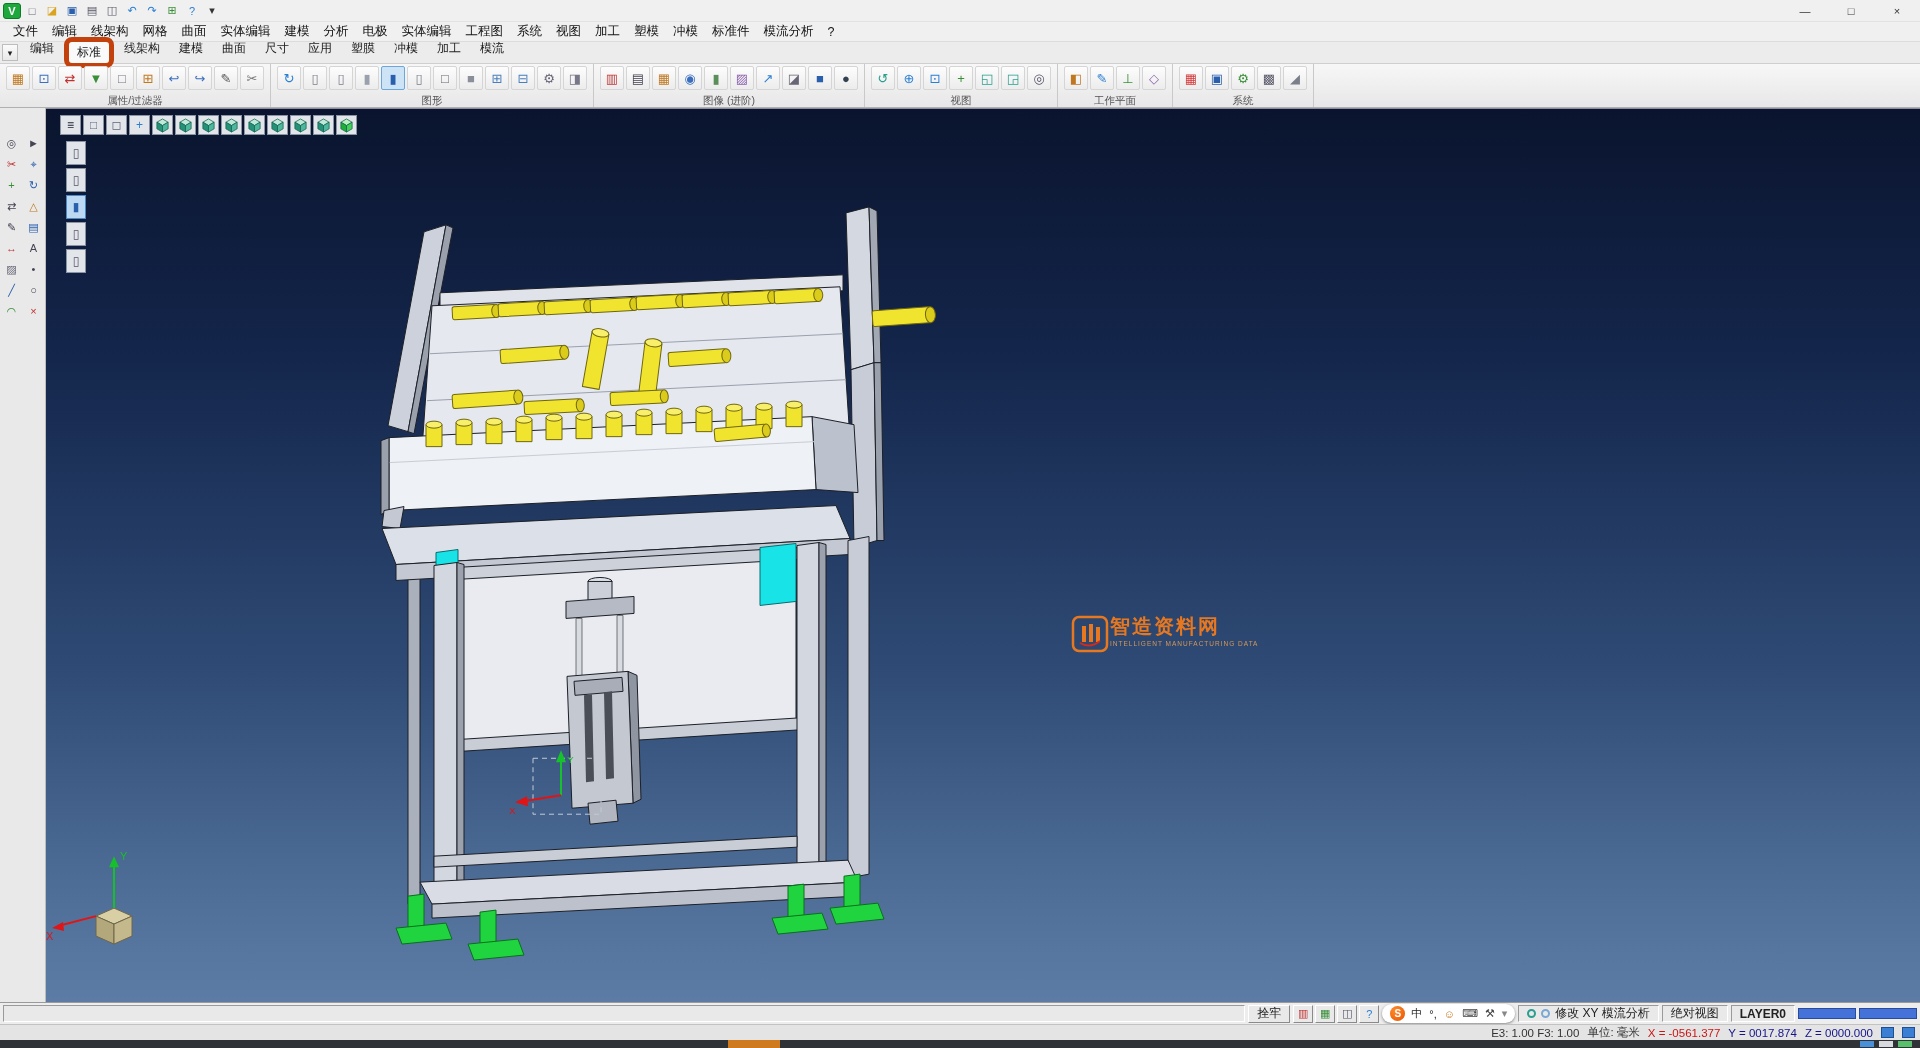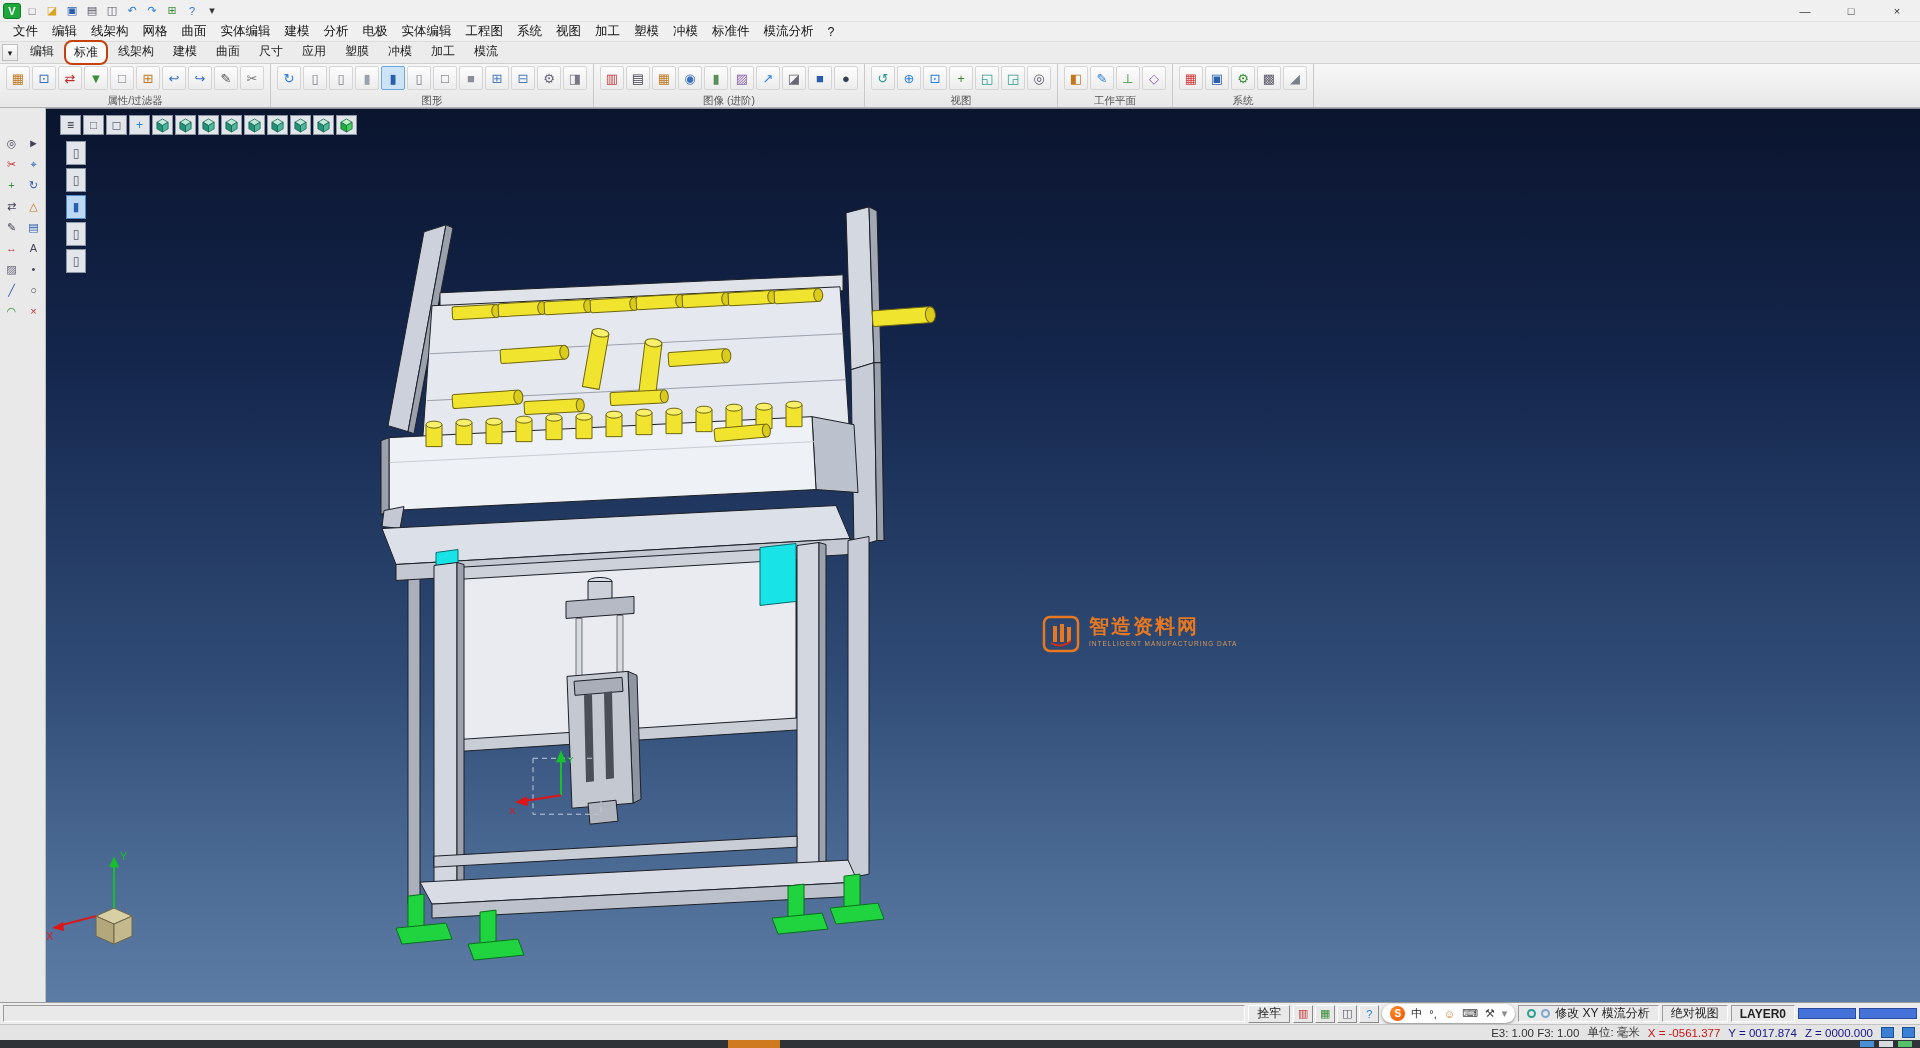--- a/index.html
+++ b/index.html
@@ -13,21 +13,21 @@
   .title-text{position:absolute;left:0;right:0;text-align:center;font-size:12px;color:#1a1a1a;pointer-events:none}
   .win-controls{margin-left:auto;display:flex;height:100%;z-index:2}
   .win-btn{width:46px;display:flex;align-items:center;justify-content:center;font-size:11px;color:#333}
 
   
   .menubar{height:20px;background:#f0f0f0;border-bottom:1px solid #dcdcdc;display:flex;align-items:center;padding-left:6px;font-size:12.5px}
   .menu-item{padding:2px 7px;color:#111;cursor:default}
   .tabbar{height:22px;background:#ececec;border-bottom:1px solid #cfcfcf;display:flex;align-items:center;gap:1px;padding-left:2px;font-size:12px}
   .tab-drop{width:16px;height:17px;display:flex;align-items:center;justify-content:center;border:1px solid #bdbdbd;background:linear-gradient(#fbfbfb,#e8e8e8);margin-right:2px;font-size:9px}
   .tab{padding:2px 8px;color:#222;border:1px solid transparent}
-  .tab.active{background:#fafafa;border:2px solid #c2410c;border-radius:8px}
+  .tab.active{background:#fafafa;border:5px solid #c2410c;border-radius:8px}
 
   
   .ribbon{height:44px;background:linear-gradient(#f7f7f7,#e7e7e7);border-bottom:1px solid #b0b0b0;display:flex;align-items:stretch}
   .ribbon-group{display:flex;flex-direction:column;justify-content:space-between;padding:2px 6px 1px;border-right:1px solid #c9c9c9}
   .ribbon-icons{display:flex;gap:2px;align-items:center}
   .ribbon-btn{width:24px;height:24px;border:1px solid #d5d5d5;background:linear-gradient(#fdfdfd,#ececec);display:flex;align-items:center;justify-content:center;font-size:13px;border-radius:2px}
   .ribbon-btn.pressed{background:#cde4f7;border-color:#6ea6d8}
   .ribbon-label{text-align:center;font-size:10.5px;color:#555;line-height:12px;white-space:nowrap}
   .ribbon-spacer{flex:1}
 
@@ -37,21 +37,21 @@
   .palette{display:grid;grid-template-columns:19px 19px;gap:3px;justify-content:center}
   .pal-btn{width:19px;height:18px;display:flex;align-items:center;justify-content:center;font-size:11px;border:1px solid transparent;border-radius:2px;background:transparent}
   .viewport{flex:1;position:relative;overflow:hidden;border-top:1px solid #8a8f98;
     background:linear-gradient(180deg,#0a142e 0%,#14264c 28%,#2e4a74 62%,#51719b 90%,#5d7ca5 100%)}
   .viewport svg.model{position:absolute;inset:0;width:100%;height:100%;display:block}
   .viewbar{position:absolute;top:6px;left:14px;display:flex;gap:2px;z-index:3}
   .view-btn{width:21px;height:20px;background:#e2e6ea;border:1px solid #8a94a2;display:flex;align-items:center;justify-content:center;font-size:12px}
   .float-strip{position:absolute;top:32px;left:20px;display:flex;flex-direction:column;gap:3px;z-index:3}
   .fs-btn{width:20px;height:24px;background:#e2e6ea;border:1px solid #8a94a2;display:flex;align-items:center;justify-content:center;font-size:12px}
   .fs-btn.active{background:#bcd8f2;border-color:#4a8ac8}
-  .watermark{position:absolute;left:995px;top:505px;display:flex;align-items:flex-start;gap:8px;z-index:2}
+  .watermark{position:absolute;left:1024px;top:505px;display:flex;align-items:flex-start;z-index:2}
   .wm-title{font-size:20px;font-weight:bold;color:#e87820;letter-spacing:2px;line-height:24px}
   .wm-sub{font-size:6.5px;color:#d89858;letter-spacing:1px;margin-top:2px}
 
   
   .status1{position:absolute;left:0;right:0;bottom:24px;height:22px;background:#ededed;border-top:1px solid #9a9a9a;display:flex;align-items:center;gap:3px;padding:0 3px;font-size:12px}
   .cell{border:1px solid;border-color:#9a9a9a #ffffff #ffffff #9a9a9a;background:#e9e9e9;height:17px;display:flex;align-items:center;padding:0 8px;white-space:nowrap}
   .cell.msg{flex:1}
   .raised{border:1px solid;border-color:#ffffff #8a8a8a #8a8a8a #ffffff;background:#e9e9e9;height:18px;display:flex;align-items:center;justify-content:center;padding:1px 8px}
   .st-icon{width:20px;height:18px;border:1px solid;border-color:#ffffff #8a8a8a #8a8a8a #ffffff;background:#e9e9e9;display:flex;align-items:center;justify-content:center;font-size:11px}
   .ime{display:flex;align-items:center;background:#fff;border-radius:10px;box-shadow:0 1px 3px rgba(0,0,0,.45);padding:1px 8px;gap:6px;height:19px}

